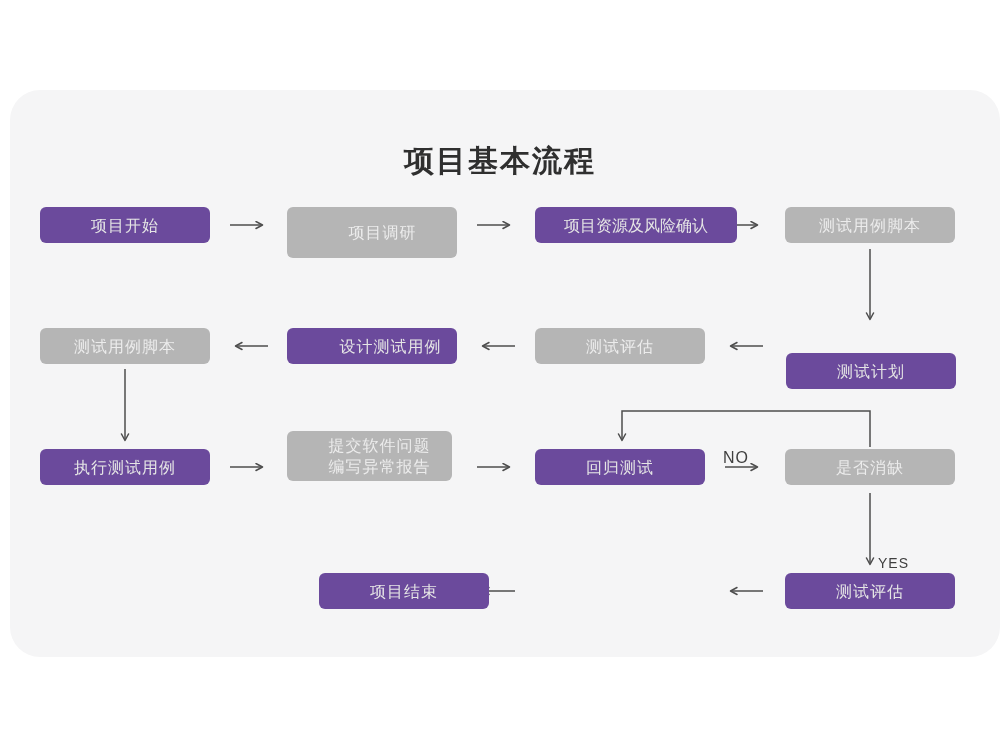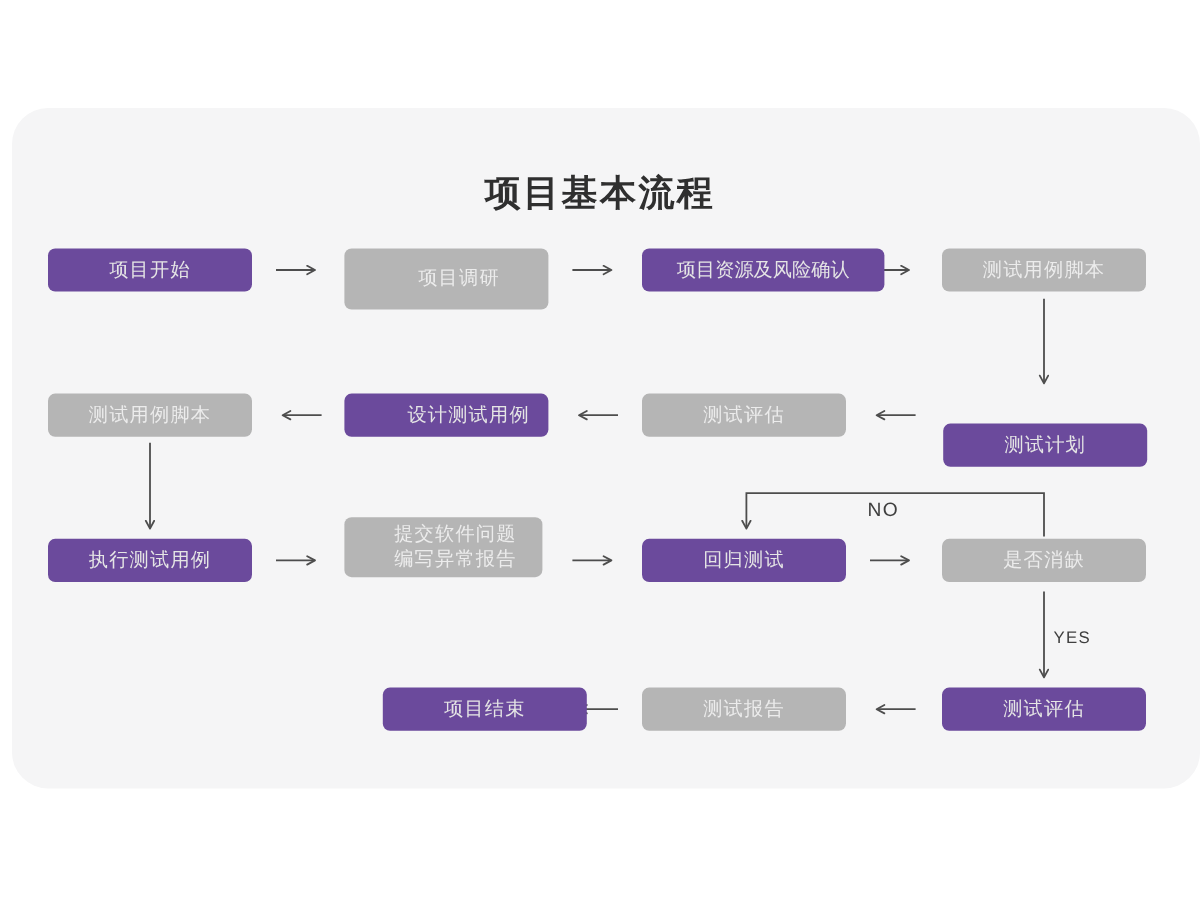--- a/index.html
+++ b/index.html
@@ -63,20 +63,21 @@
   }
   .node.gray {
     background: #b5b5b5;
     color: #ececec;
   }
   .edge-label {
     position: absolute;
     color: #3f3f3f;
     font-size: 16px;
     letter-spacing: 1px;
+    margin-top: 32px;
   }
 </style>
 </head>
 <body>
 
 <div class="page">
   <div class="card"></div>
 
   <h1 class="title">项目基本流程</h1>
 
@@ -149,22 +150,19 @@
   <div class="node purple" style="left:535px; top:449px; width:170px; height:36px;">
     <span>回归测试</span>
   </div>
   <div class="node gray" style="left:785px; top:449px; width:170px; height:36px;">
     <span>是否消缺</span>
   </div>
 
   <div class="node purple" style="left:287px; top:573px; width:170px; height:36px;margin-left:32px;">
     <span>项目结束</span>
   </div>
-  <div class="node gray" style="left:535px; top:573px; width:170px; height:36px;">
-    <span>测试报告</span>
-  </div>
   <div class="node purple" style="left:785px; top:573px; width:170px; height:36px;justify-content:center;">
     <span>测试评估</span>
   </div>
 
   <div class="edge-label" style="left:711px; top:417px; width:50px; text-align:center;">NO</div>
   <div class="edge-label" style="left:878px; top:523px; font-size:14px;">YES</div>
 </div>
 
 </body></html>

